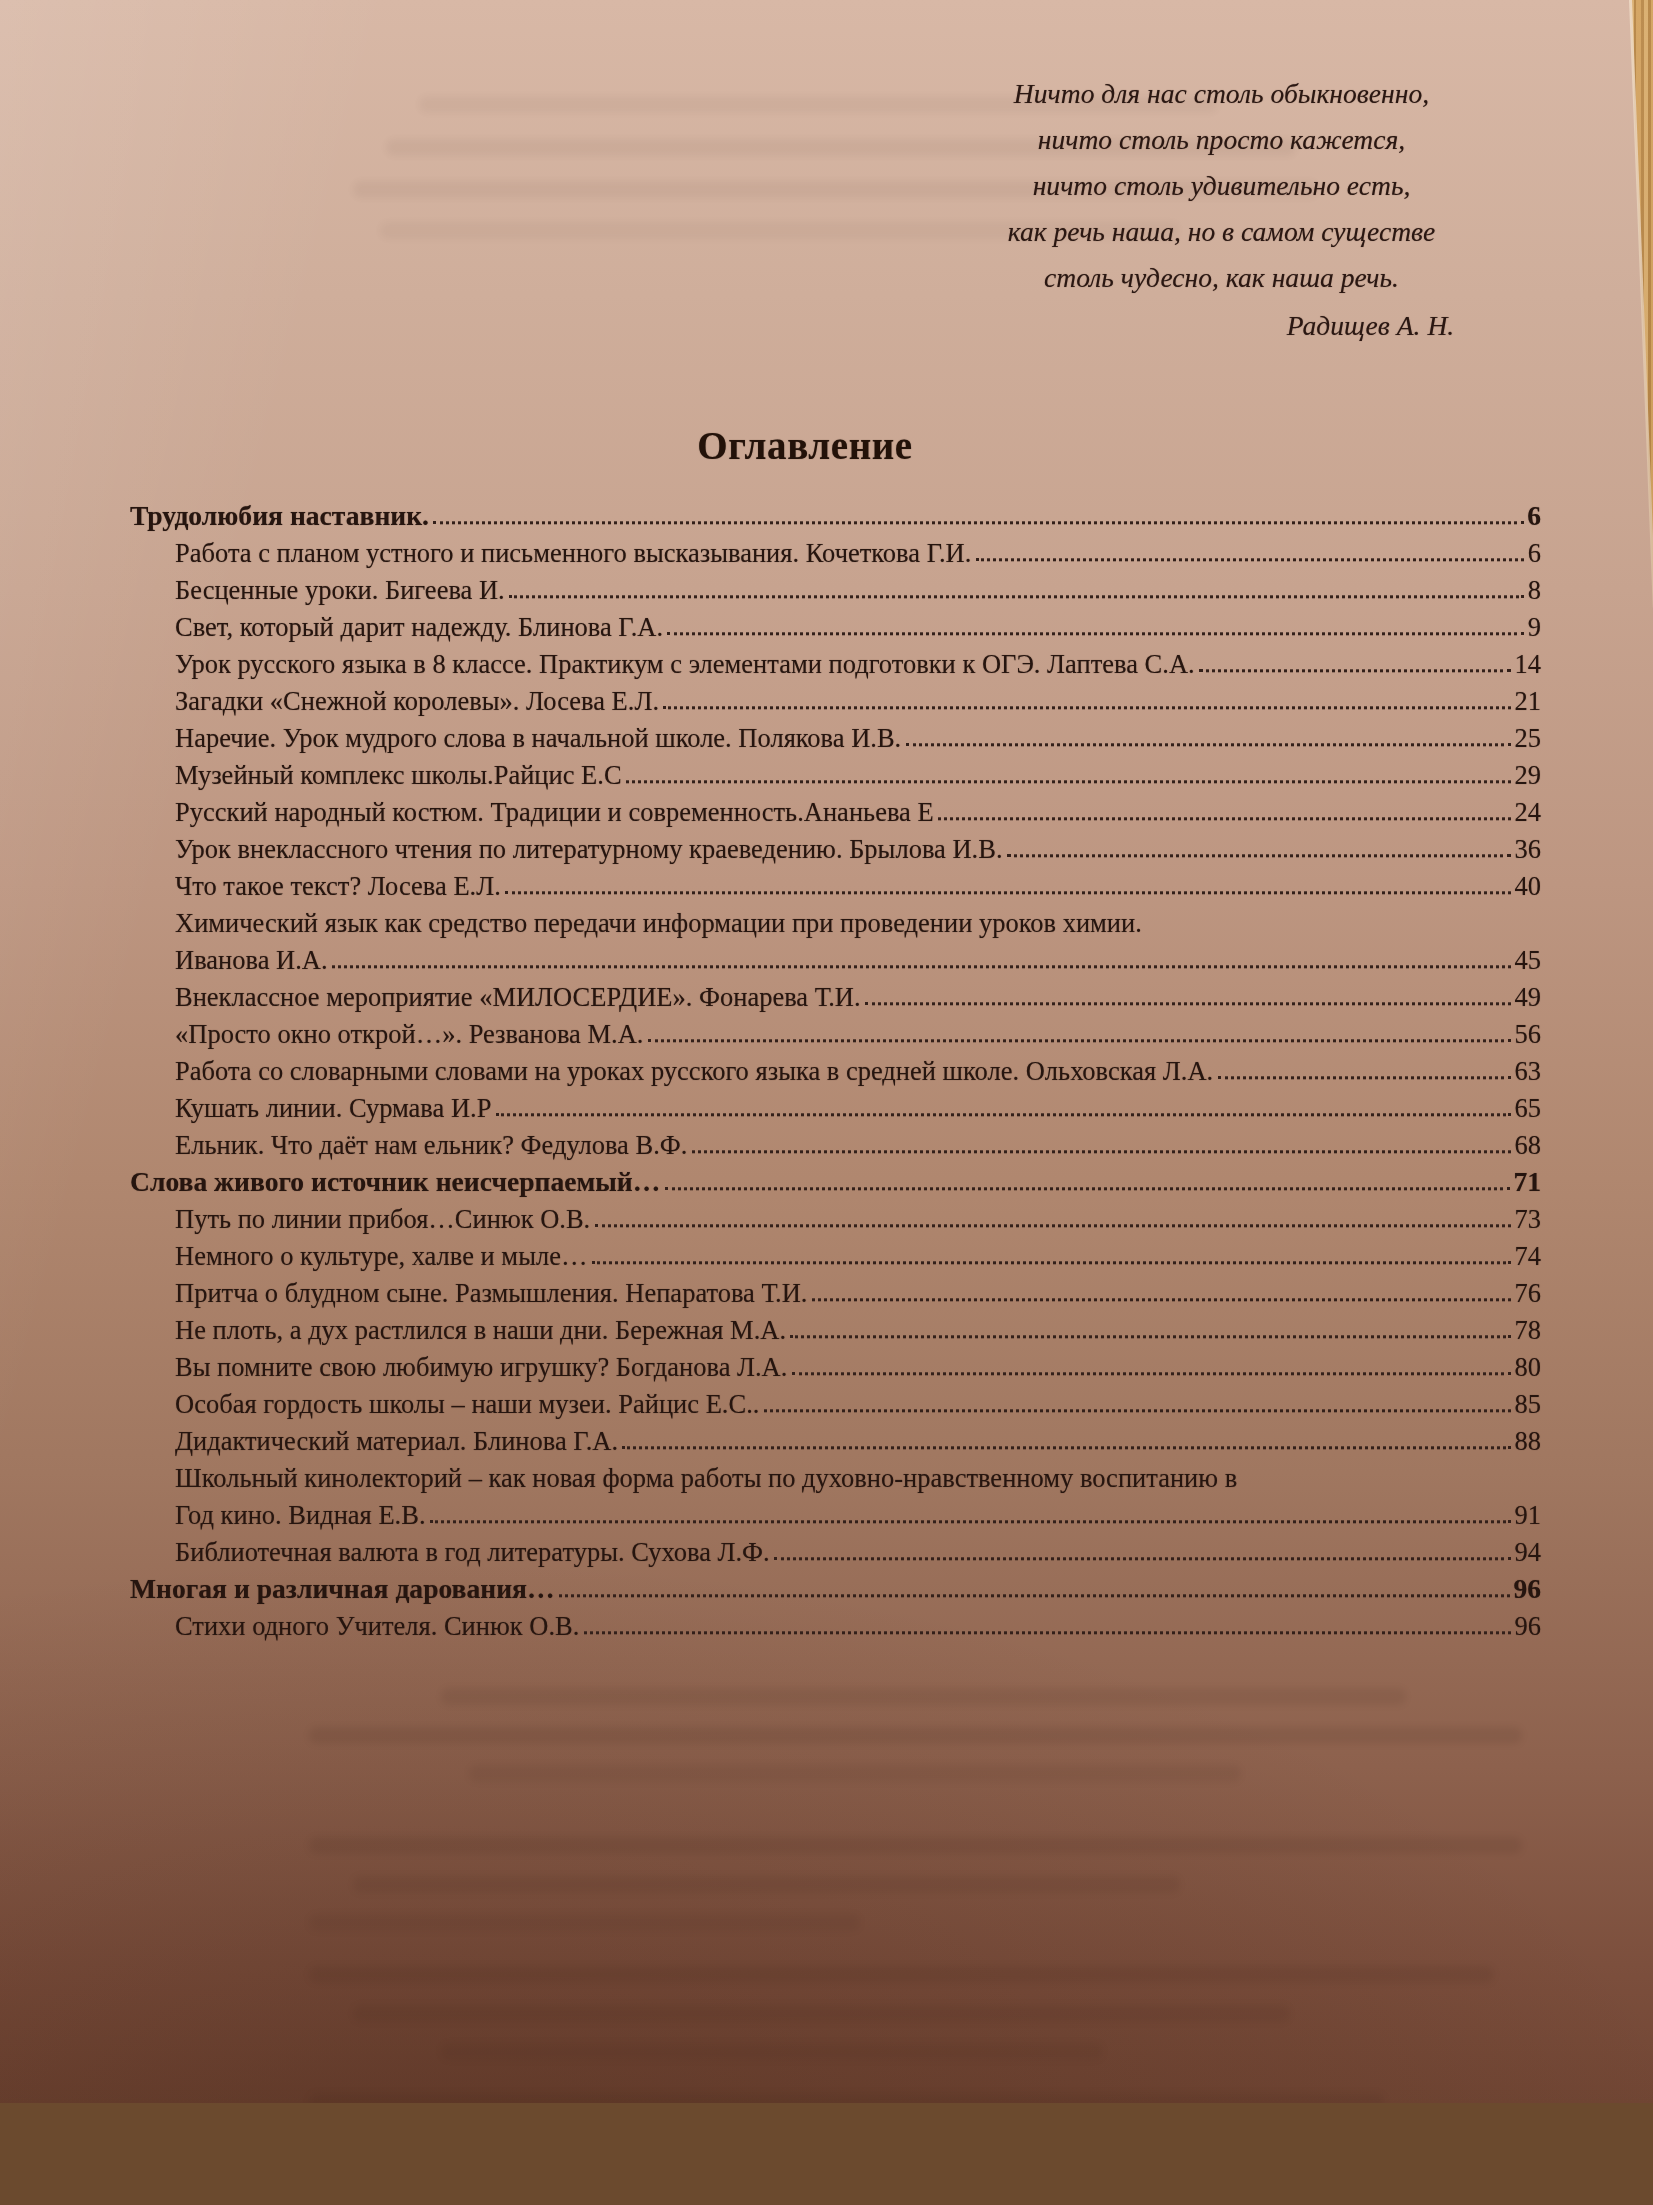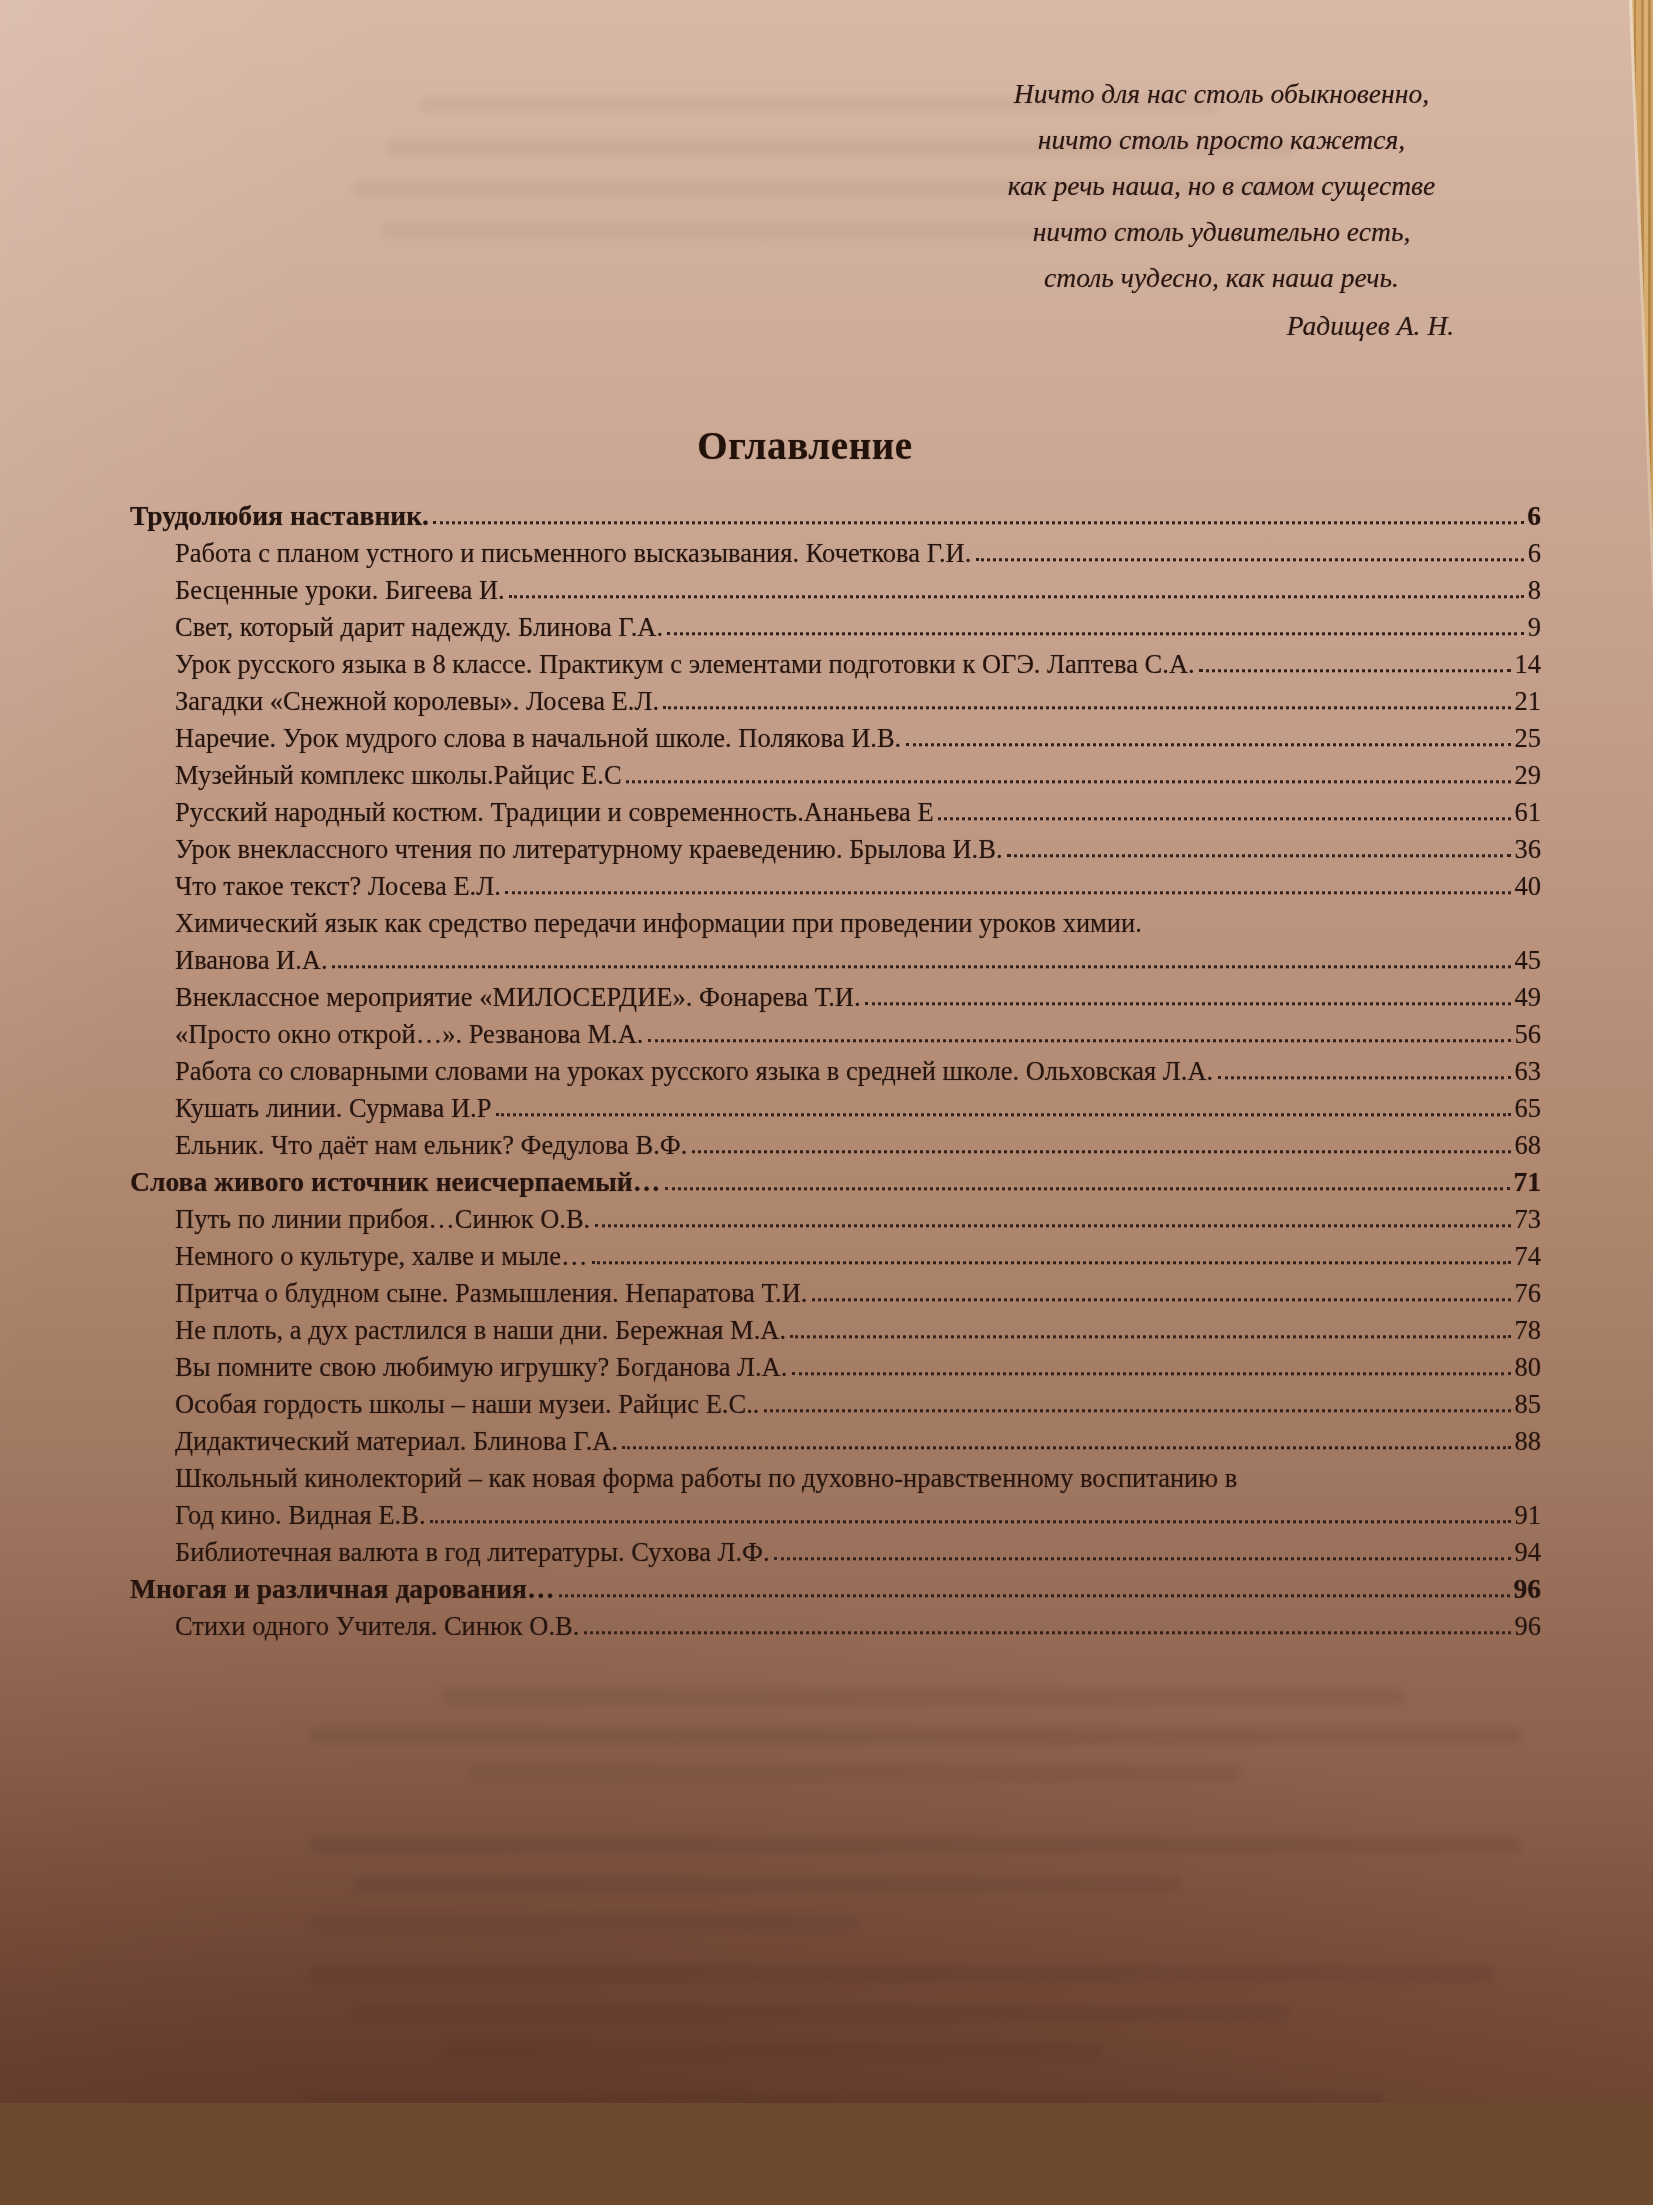--- a/index.html
+++ b/index.html
@@ -67,22 +67,22 @@
         <div class="ghost" style="left: 353px; top: 2005px; width: 937px; opacity: 0.09;"></div>
         <div class="ghost" style="left: 441px; top: 2043px; width: 662px; opacity: 0.08;"></div>
         <div class="ghost" style="left: 309px; top: 2093px; width: 1075px; opacity: 0.1;"></div>
         <div class="ghost" style="left: 353px; top: 2131px; width: 910px; opacity: 0.09;"></div>
         <div class="ghost" style="left: 386px; top: 2170px; width: 1103px; opacity: 0.1;"></div>
       </div>
     <div class="epigraph">
       <div id="epigraph-lines">
           <div class="epi-line">Ничто для нас столь обыкновенно,</div>
           <div class="epi-line">ничто столь просто кажется,</div>
+          <div class="epi-line">ничто столь удивительно есть,</div>
           <div class="epi-line">как речь наша, но в самом существе</div>
-          <div class="epi-line">ничто столь удивительно есть,</div>
           <div class="epi-line">столь чудесно, как наша речь.</div>
         </div>
       <div class="author">Радищев А. Н.</div>
     </div>
     <h1 class="title">Оглавление</h1>
     <div class="toc" id="toc">
         <div class="row bold">
     <span class="t">Трудолюбия наставник.</span>
     <span class="dots"></span>
     <span class="pg">6</span>
@@ -118,21 +118,21 @@
     <span class="pg">25</span>
   </div>
         <div class="row indent">
     <span class="t">Музейный комплекс школы.Райцис Е.С</span>
     <span class="dots"></span>
     <span class="pg">29</span>
   </div>
         <div class="row indent">
     <span class="t">Русский народный костюм. Традиции и современность.Ананьева Е </span>
     <span class="dots"></span>
-    <span class="pg">61</span>
+    <span class="pg">24</span>
   </div>
         <div class="row indent">
     <span class="t">Урок внеклассного чтения по литературному краеведению. Брылова И.В. </span>
     <span class="dots"></span>
     <span class="pg">36</span>
   </div>
         <div class="row indent">
     <span class="t">Что такое текст? Лосева Е.Л. </span>
     <span class="dots"></span>
     <span class="pg">40</span>

